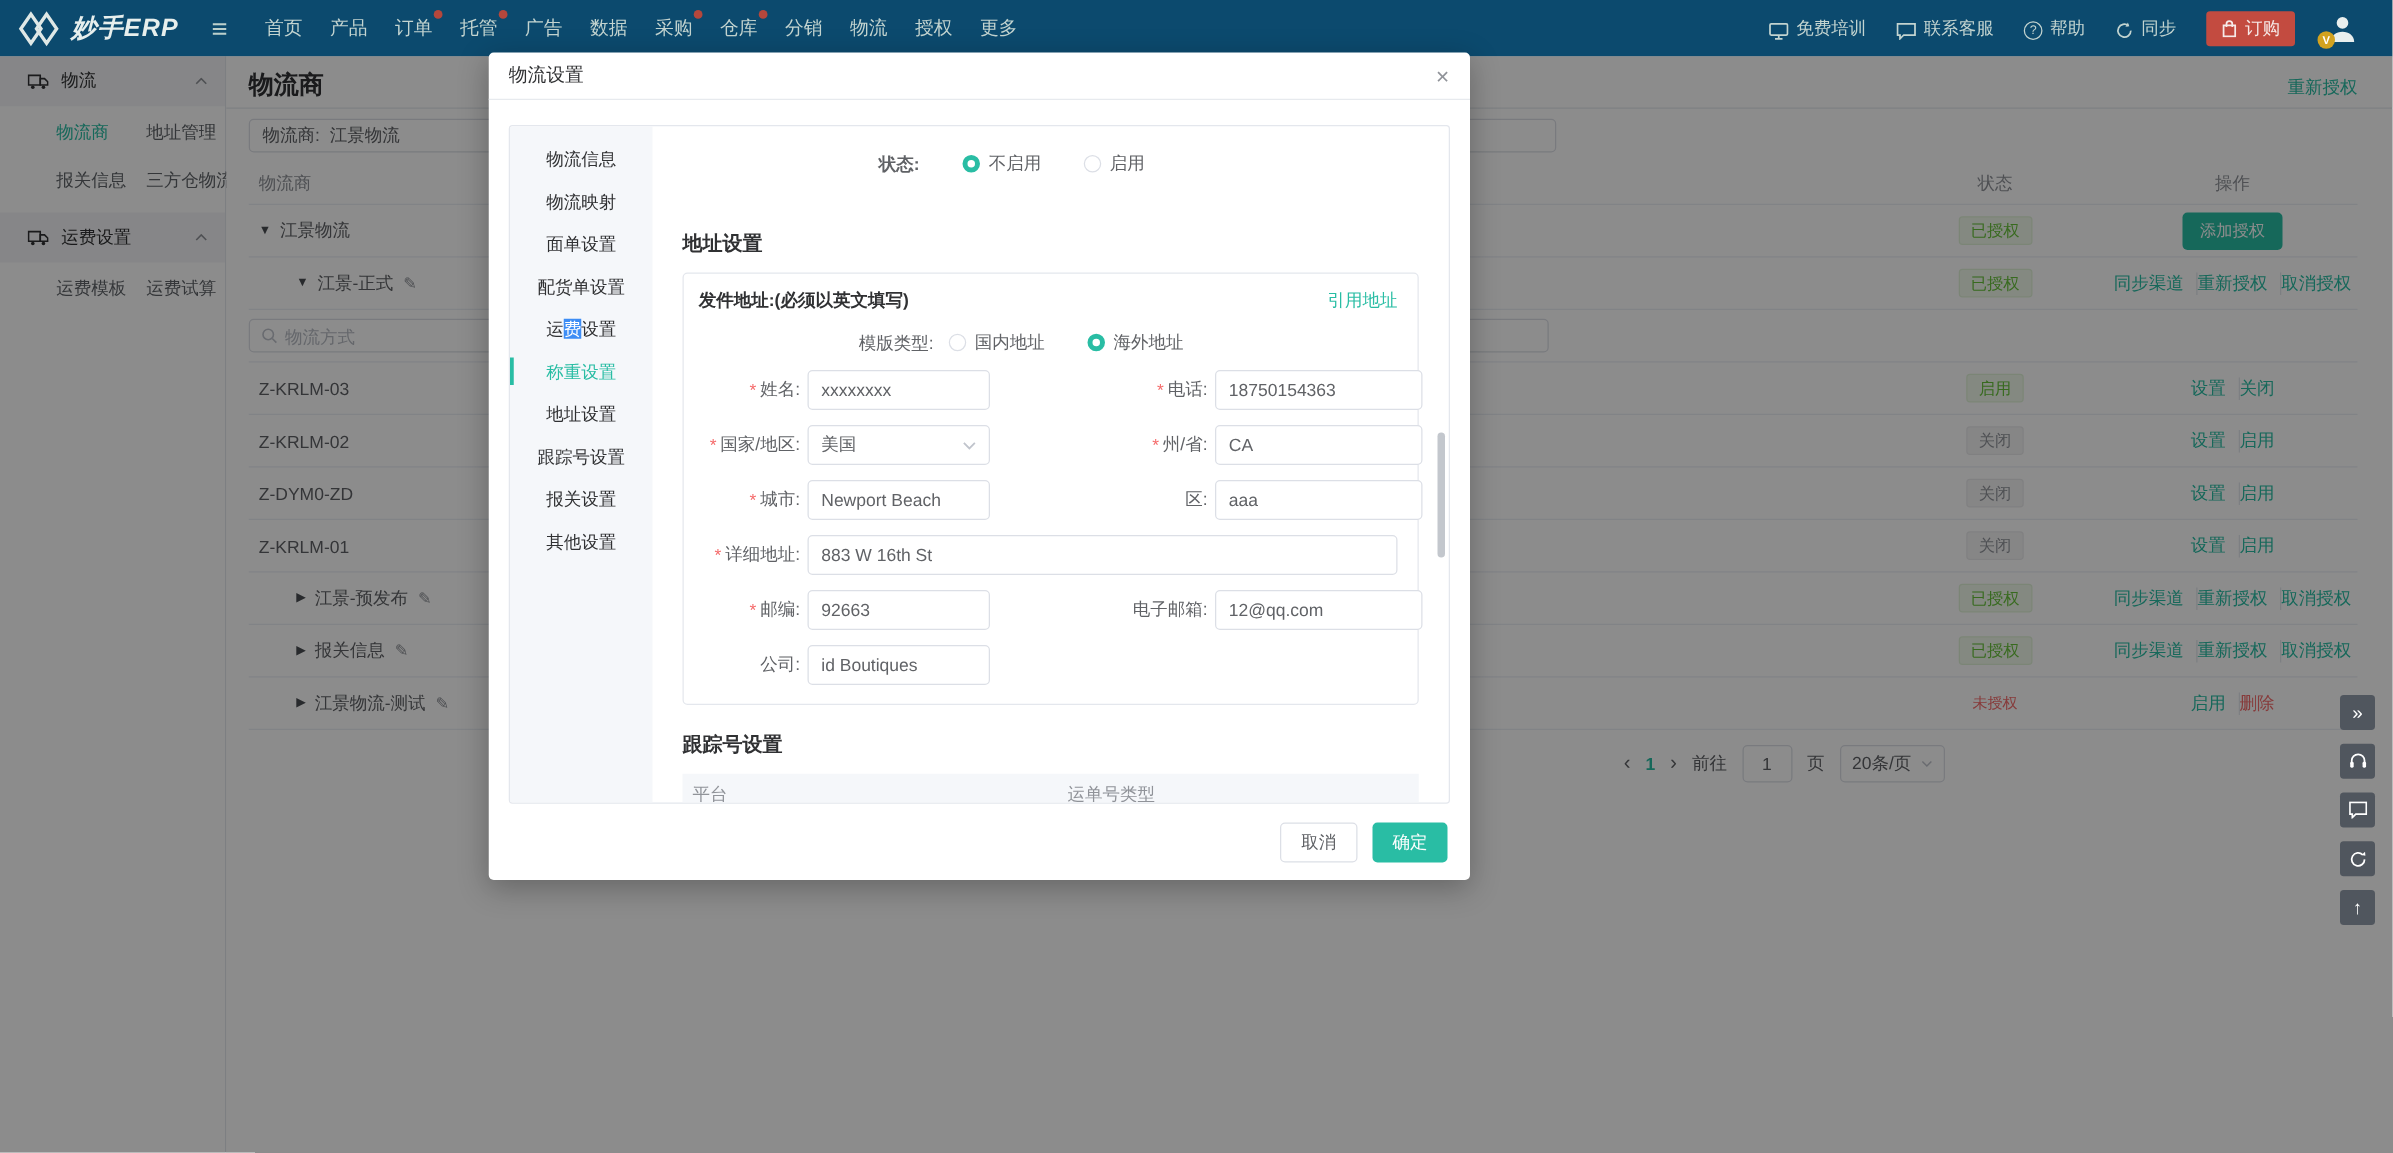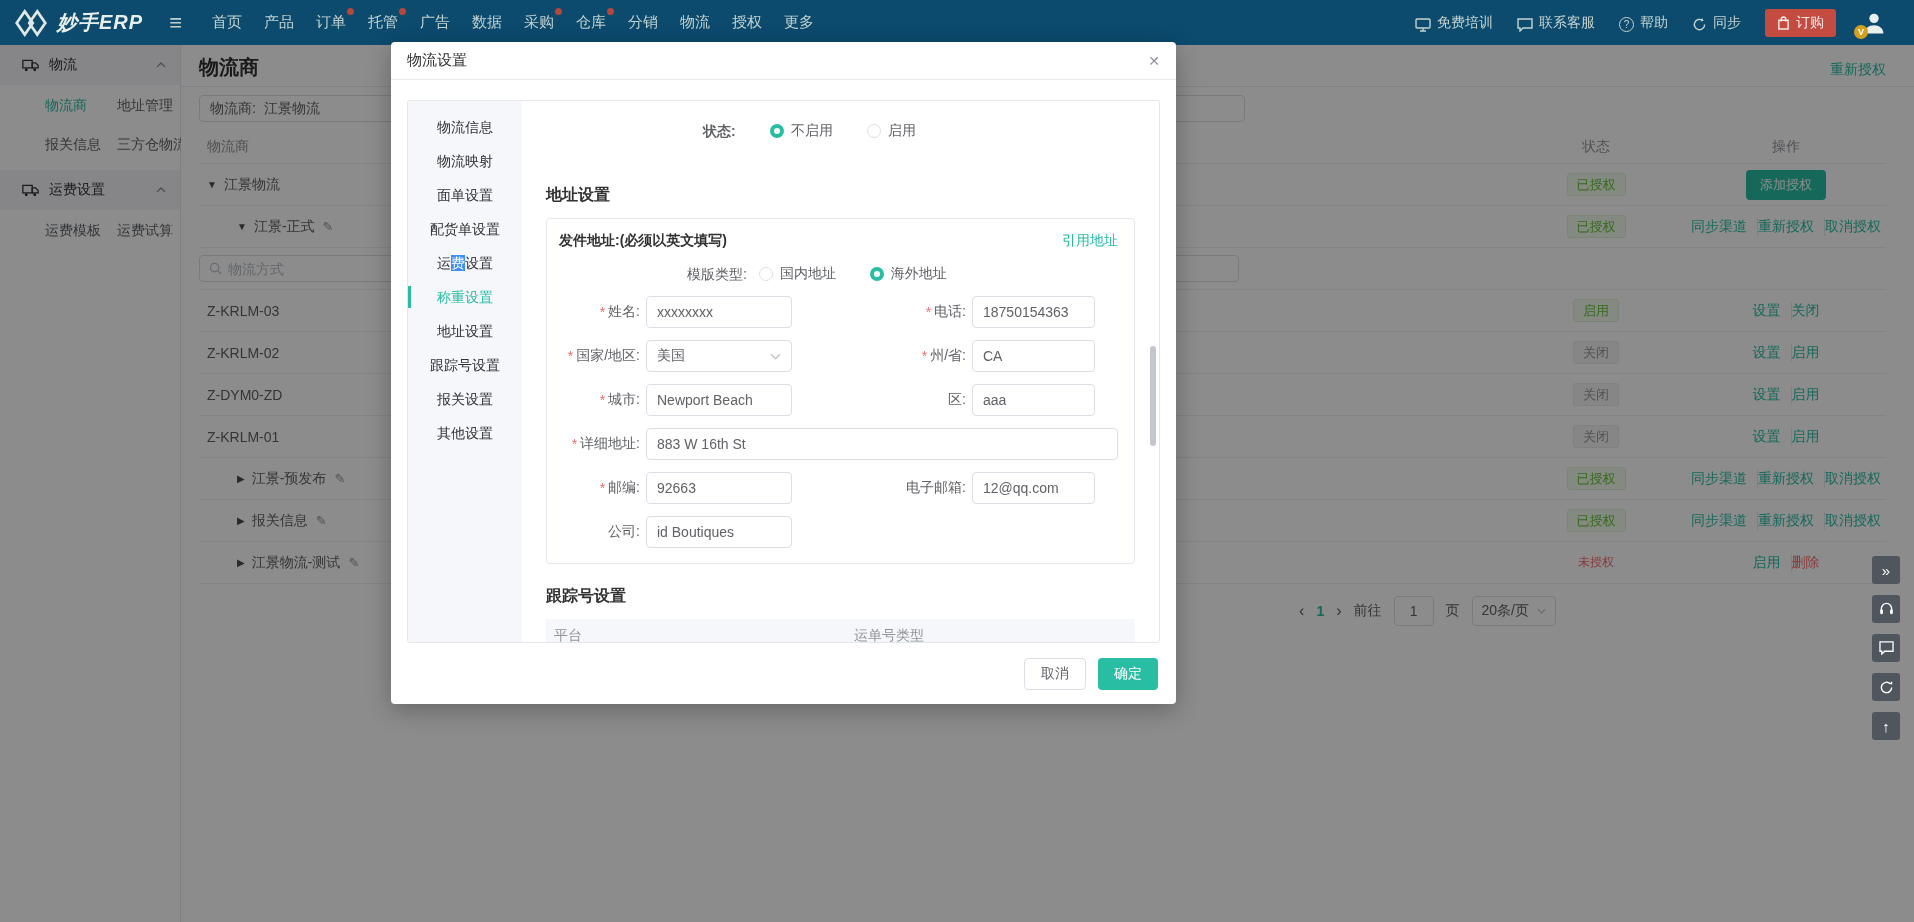--- a/index.html
+++ b/index.html
@@ -96,21 +96,21 @@
   .tpl-row .t-label { margin-right:12px; }
   .f-rows { margin-top:2px; }
   .f-row { display:flex; align-items:center; margin-top:12px; }
   .f-label { width:87px; display:flex; justify-content:flex-end; align-items:center; font-size:14px; color:#606266; padding-right:6px; white-space:nowrap; }
   .f-col.c2 .f-label { width:180px; }
   .star { color:var(--danger); margin-right:3px; }
   .f-col { display:flex; align-items:center; }
   .f-input { height:32px; border:1px solid var(--border); border-radius:4px; display:flex; align-items:center; padding:0 10px; background:#fff; }
   .f-input input { border:none; outline:none; width:100%; font-size:14px; color:#606266; font-family:inherit; background:transparent; }
   .w-s  { width:146px; }
-  .w-s2 { width:123px; }
+  .w-s2 { width:166px; }
   .w-f  { width:472px; }
   .caret { color:#c0c4cc; margin-left:4px; display:flex; }
   .t-table { margin-top:12px; }
   .tt-head { display:flex; align-items:center; height:34px; background:#f5f7fa; color:#909399; font-size:14px; padding-left:8px; }
   .tt-col1 { width:300px; }
   .m-scrollthumb { position:absolute; right:3px; top:245px; width:6px; height:100px; background:#c3c7cd; border-radius:3px; }
   .m-footer { position:absolute; bottom:0; left:0; right:0; height:60px; display:flex; align-items:center; justify-content:flex-end; gap:12px; padding:0 18px; }
   .btn { height:32px; padding:0 16px; border-radius:4px; font-size:14px; cursor:pointer; font-family:inherit; }
   .btn-cancel { border:1px solid var(--border); background:#fff; color:#606266; }
   .btn-ok { border:none; background:var(--accent); color:#fff; }

